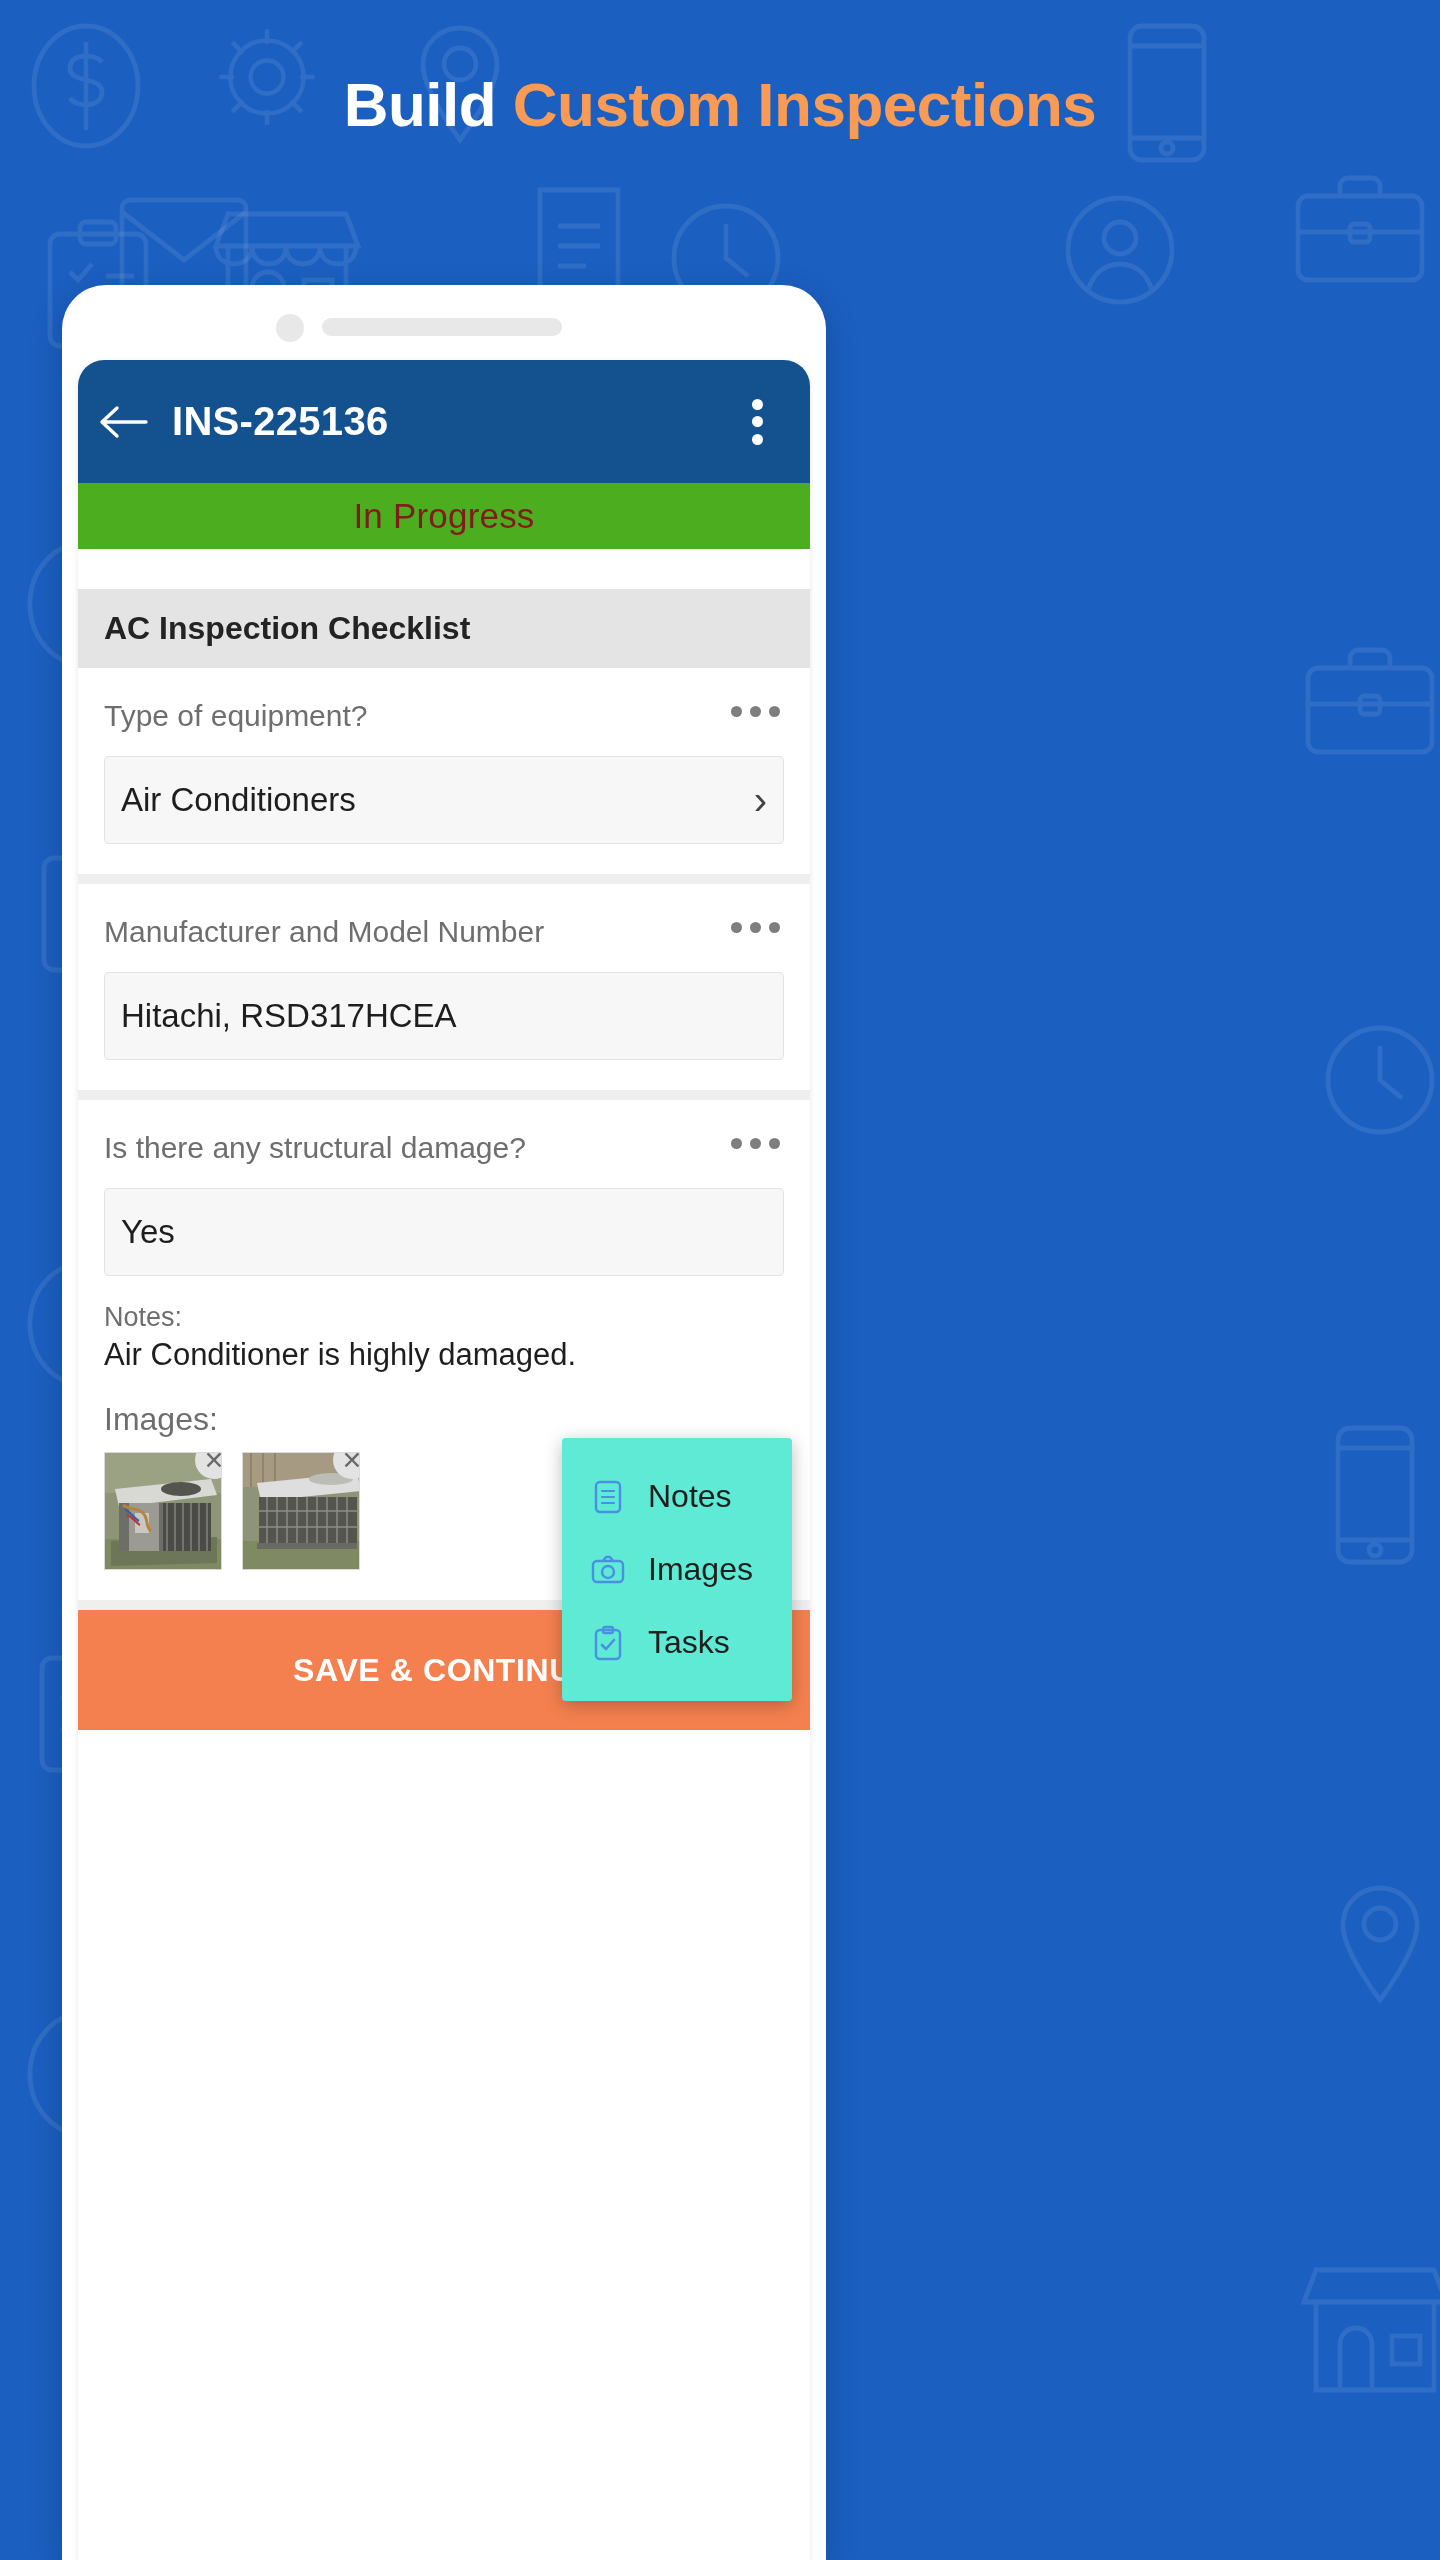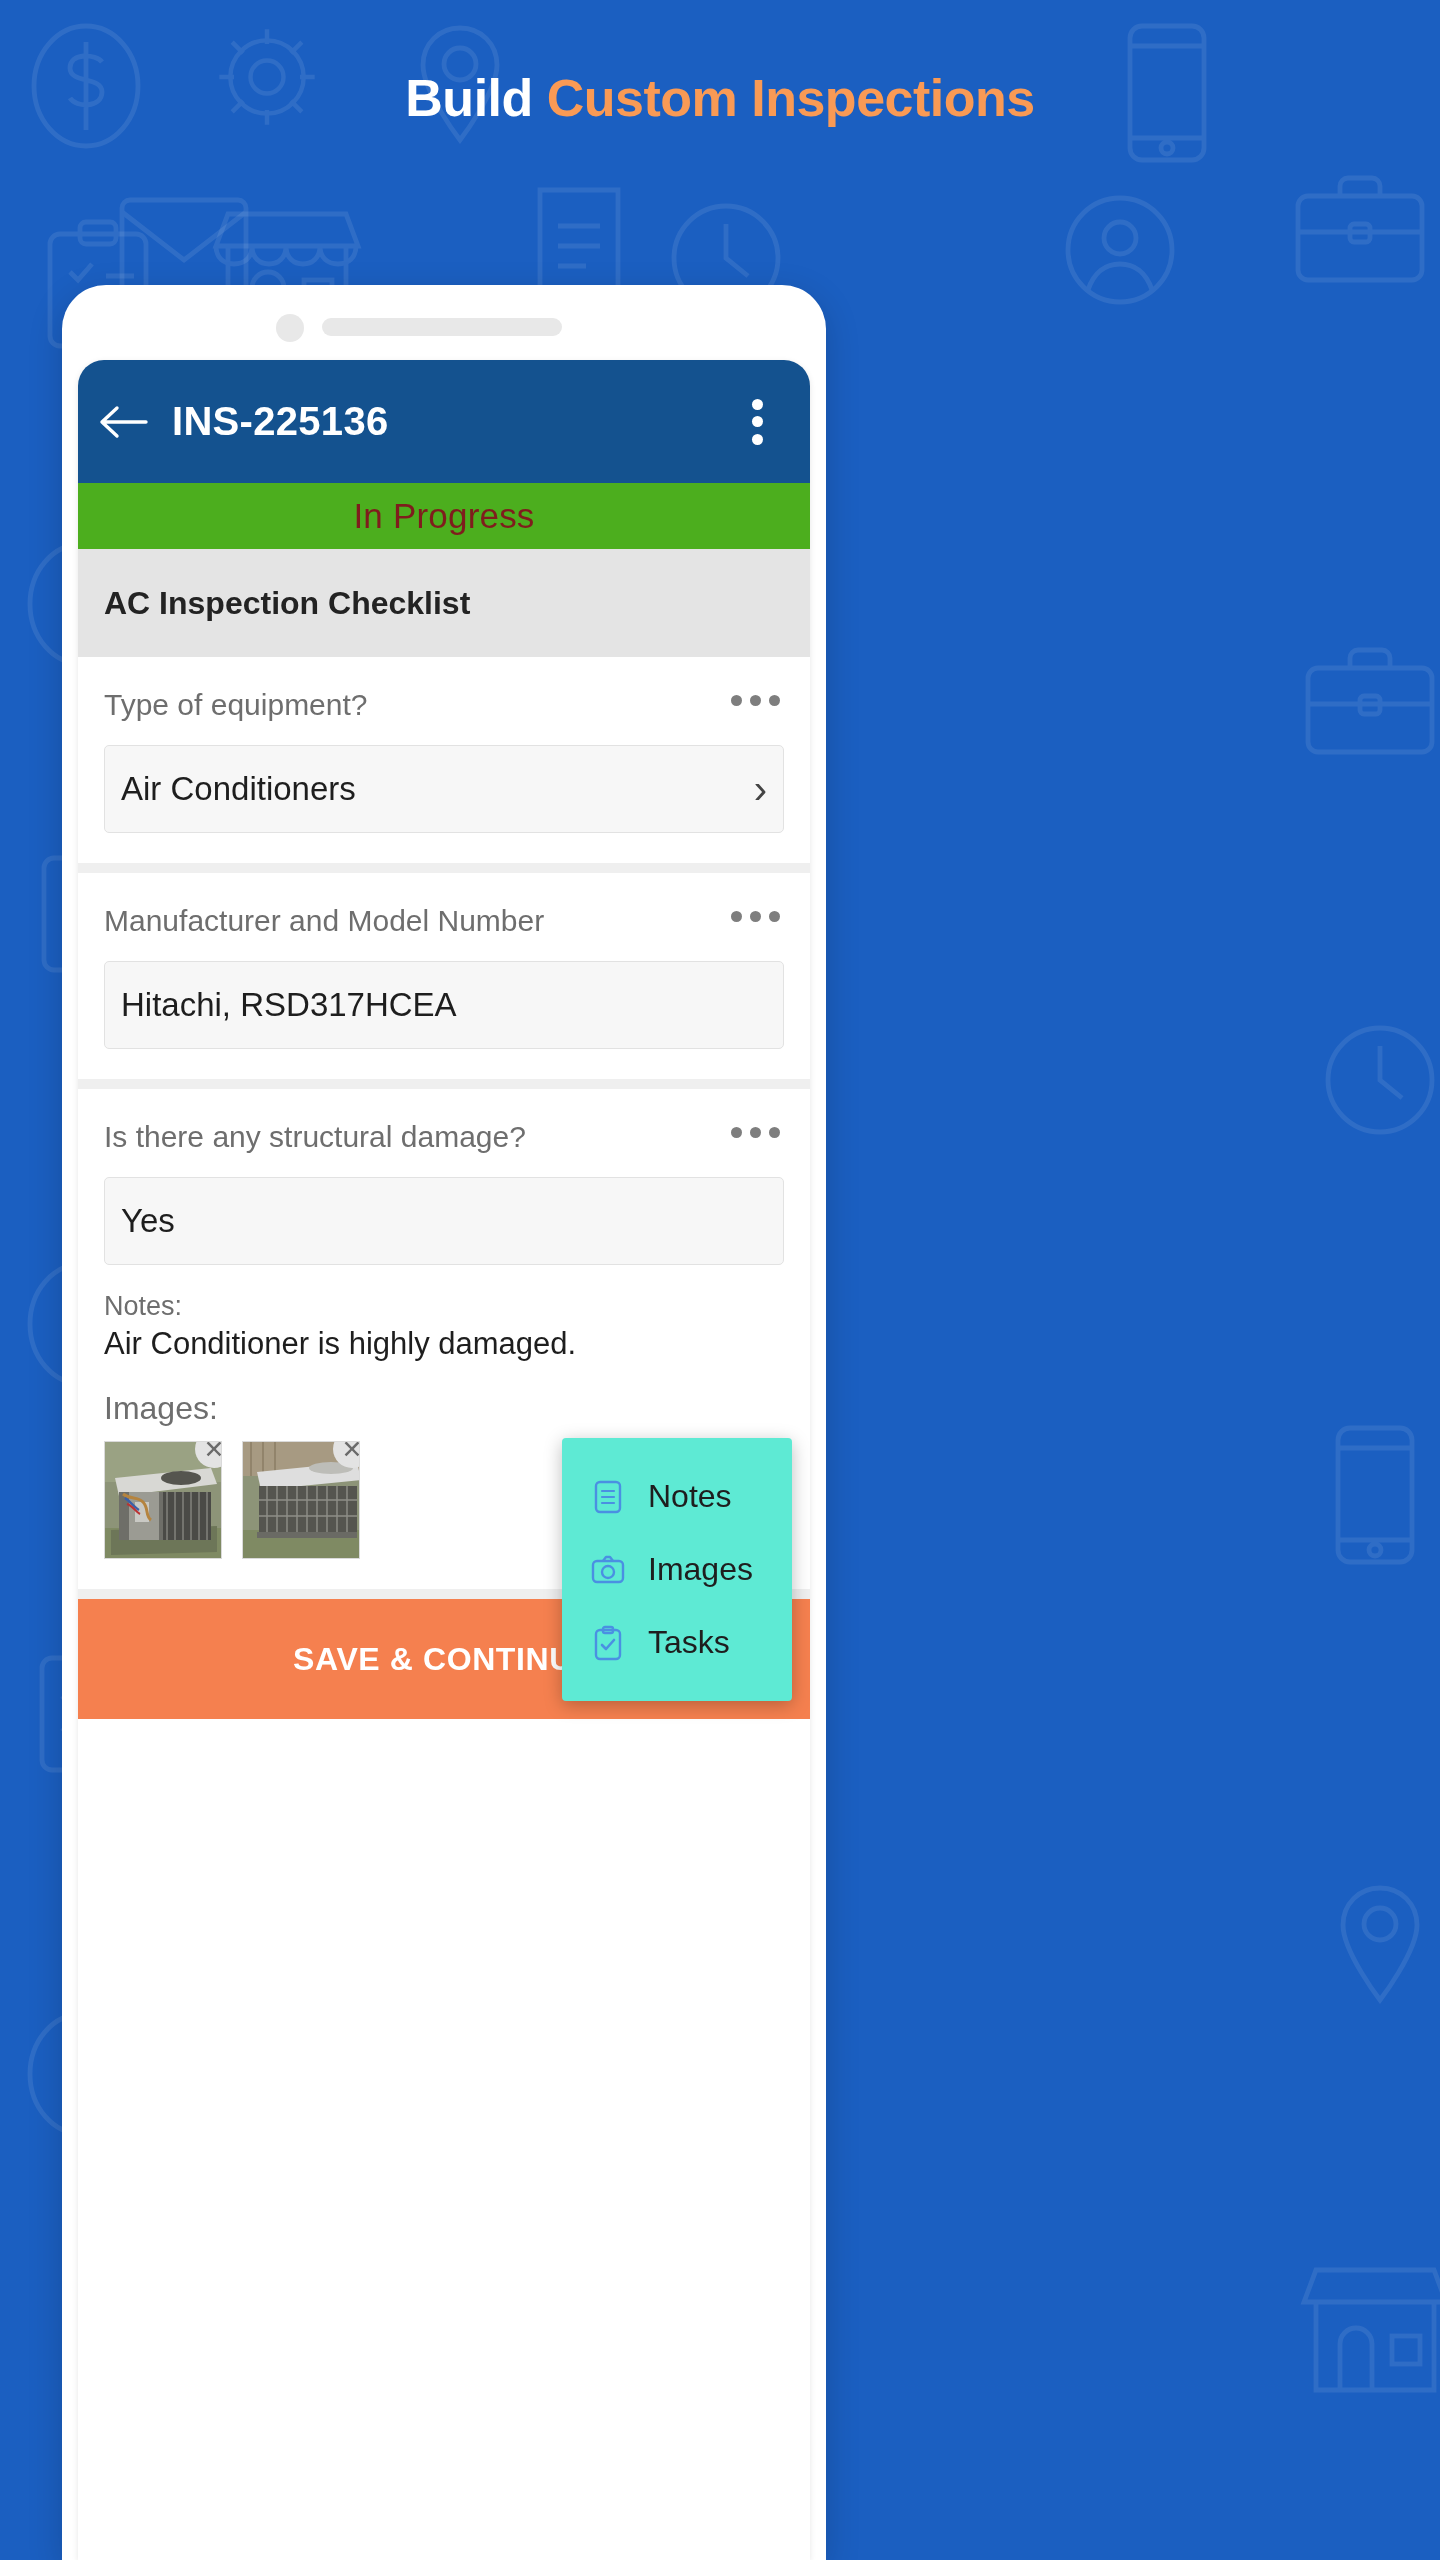--- a/index.html
+++ b/index.html
@@ -19,21 +19,21 @@
   }
   #bg-pattern svg { position:absolute; opacity:.085; }
   .bgi { stroke:#ffffff; stroke-width:2.4; fill:none; }
 
   
   .headline-wrap {
     position:absolute; top:68px; left:0; width:1440px;
     text-align:center; z-index:5;
   }
   .headline1 {
-    font-size:52px; font-weight:bold; color:#ffffff;
+    font-size:62px; font-weight:bold; color:#ffffff;
     letter-spacing:-0.5px; line-height:1.18; white-space:nowrap;
   }
   .headline1 .accent { color:#F99A55; }
   .headline2 {
     font-size:70px; font-weight:bold; color:#ffffff;
     letter-spacing:-0.5px; line-height:1.18; margin-top:8px; white-space:nowrap;
   }
 
   
   #phone {
@@ -92,22 +92,22 @@
 
   
   #status-band {
     height:66px; background:#4CAE1E;
     display:flex; align-items:center; justify-content:center;
   }
   #status-band span { color:#7f1d1d; font-size:35px; letter-spacing:.2px; }
 
   
   #checklist-title {
-    height:108px; background:#E4E4E4;
-    display:flex; align-items:center; padding-left:26px;
+    height:79px; background:#E4E4E4;
+    display:flex; align-items:center; padding-left:26px;margin-top:40px;
   }
   #checklist-title span { color:#232323; font-size:32px; font-weight:bold; }
 
   
   .qblock { background:#ffffff; padding:28px 26px 30px 26px; position:relative; }
   .qdivider { height:10px; background:#EFEFEF; }
   .qhead { display:flex; align-items:flex-start; justify-content:space-between; }
   .qlabel { color:#6E6E6E; font-size:30px; line-height:1.2; padding-top:2px; }
   .qdots {
     display:flex; gap:8px; align-items:center; padding:10px 4px 0 16px; cursor:pointer;

